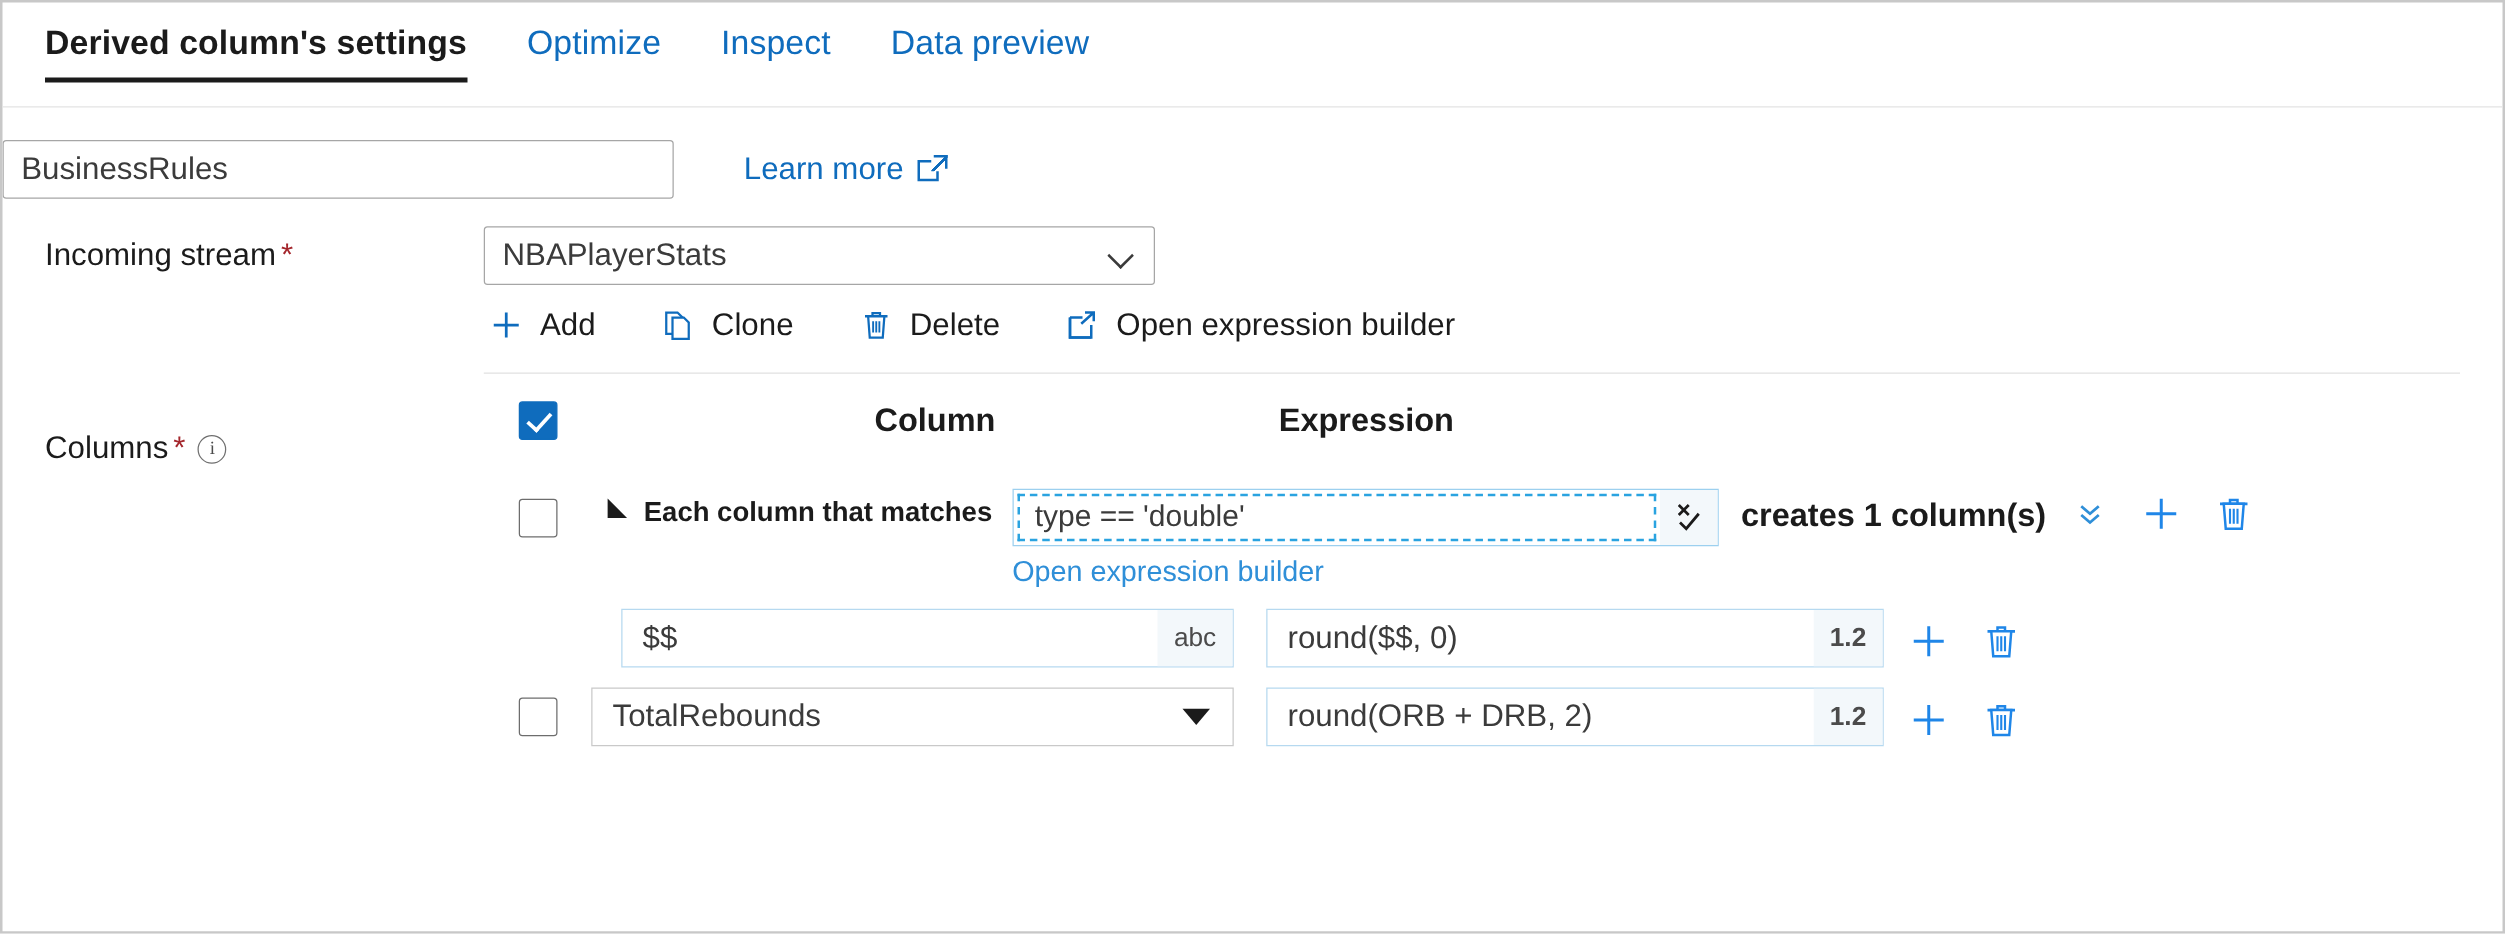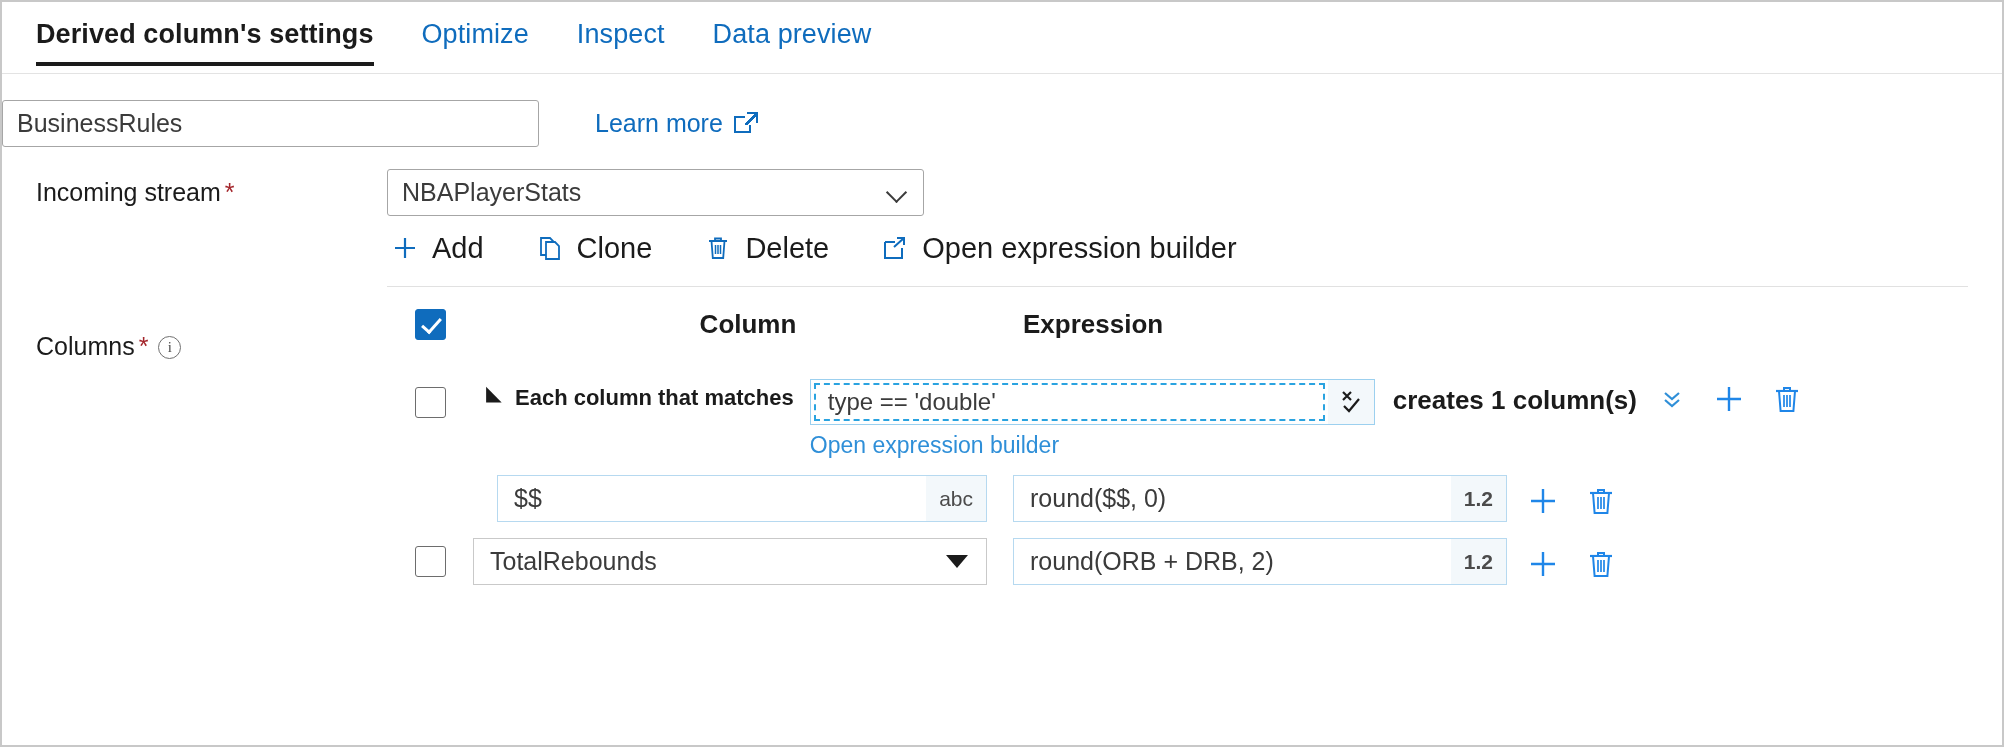--- a/index.html
+++ b/index.html
@@ -18,21 +18,21 @@
     height: 747px;
     box-sizing: border-box;
     border: 2px solid #c8c8c8;
     background: #ffffff;
     overflow: hidden;
   }
 
   
   .tabstrip {
     position: relative;
-    height: 72px;
+    height: 84px;
     padding-left: 34px;
     display: flex;
     align-items: flex-start;
     box-sizing: border-box;
     border-bottom: 1px solid #e3e3e3;
     text-align: center;
   }
   .tab {
     position: relative;
     font-size: 27px;
@@ -185,21 +185,21 @@
   .toolbar {
     display: flex;
     align-items: center;
     height: 64px;
     gap: 0;
   }
   .tbtn {
     display: flex;
     align-items: center;
     gap: 13px;
-    font-size: 29px;
+    font-size: 25px;
     color: #1b1b1b;
     padding: 6px 20px 6px 4px;
     margin-right: 28px;
     cursor: pointer;
     white-space: nowrap;
   }
   .ico { flex: none; display: block; }
 
   .divider {
     height: 1px;

